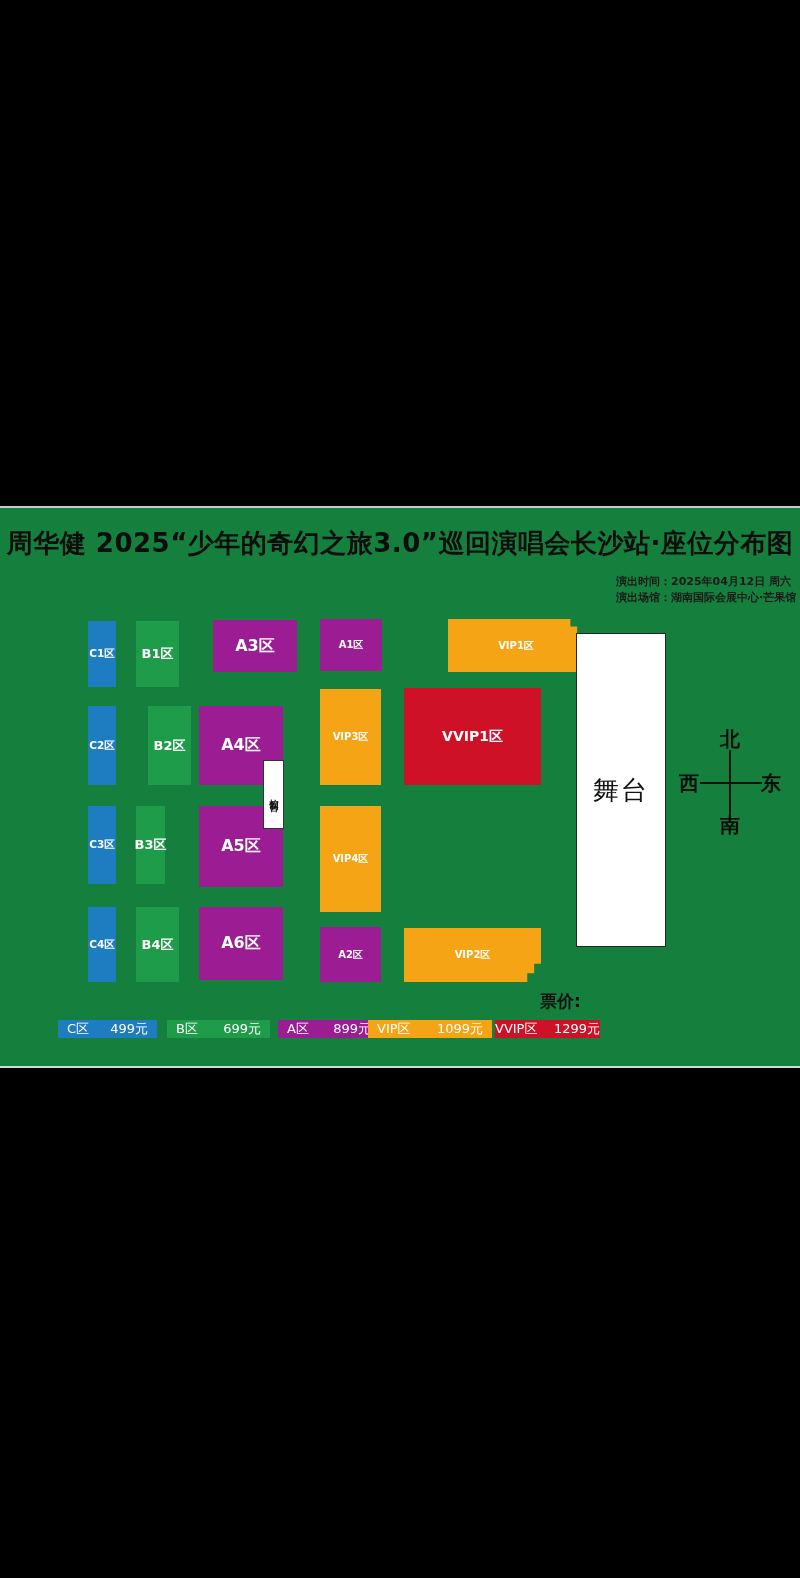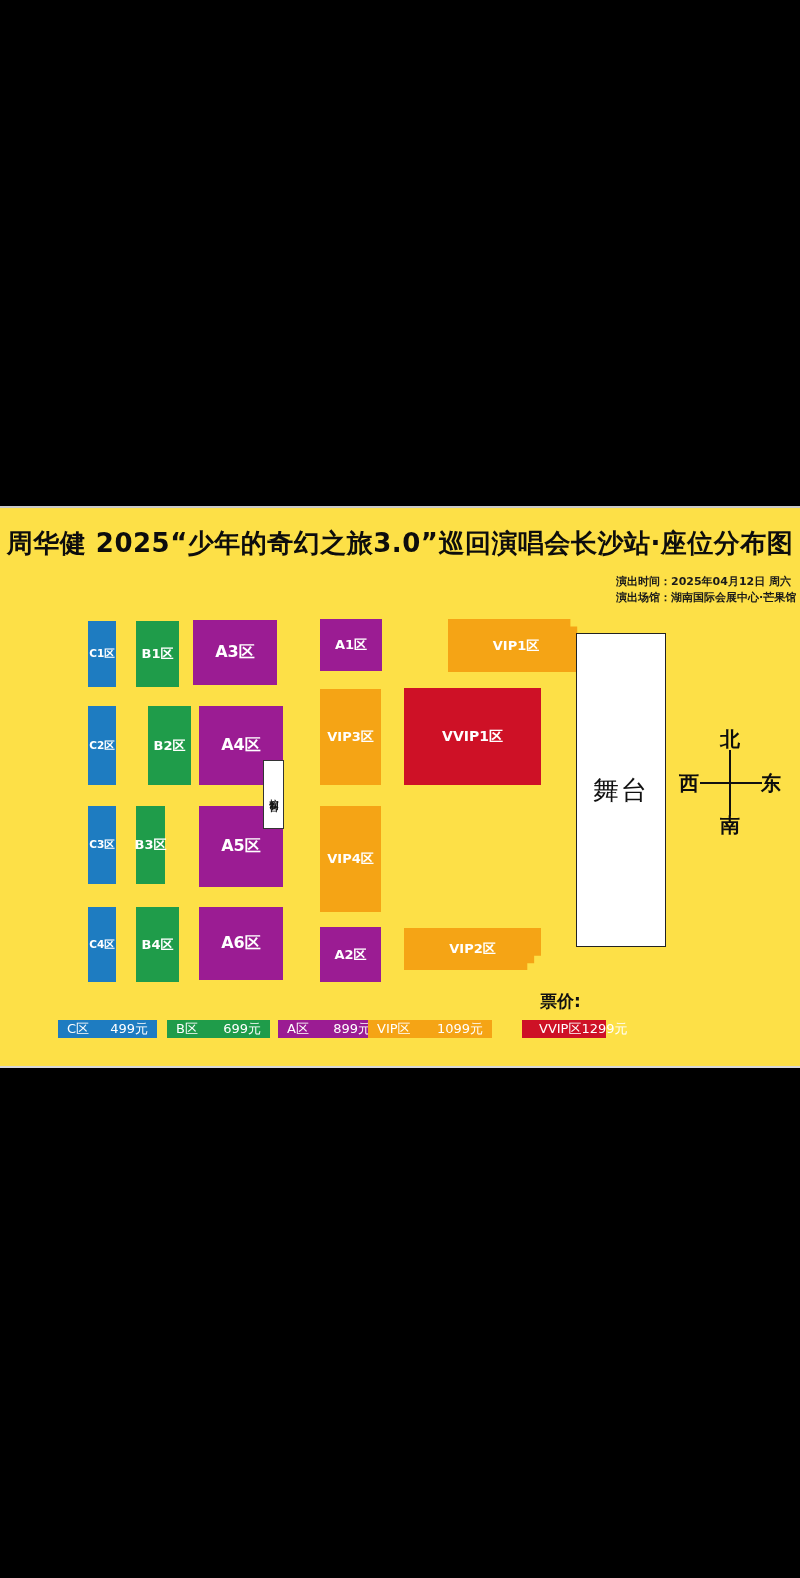--- a/index.html
+++ b/index.html
@@ -5,21 +5,21 @@
   html,body{margin:0;padding:0;}
   body{
     width:800px;height:1578px;
     background:#000;
     position:relative;
     font-family:"DejaVu Sans","Liberation Sans",sans-serif;
     overflow:hidden;
   }
   .panel{
     position:absolute;left:0;top:506px;width:800px;height:562px;
-    background:#fde047;
+    background:#15803d;
     border-top:2px solid #c9c9c9;border-bottom:2px solid #d7d7d7;
     box-sizing:border-box;
   }
   .title{
     position:absolute;left:0;top:18px;width:800px;
     text-align:center;
     font-size:26px;font-weight:bold;color:#0d0d0d;
     letter-spacing:0.5px;white-space:nowrap;
   }
   .info{
@@ -32,21 +32,21 @@
     display:flex;align-items:center;justify-content:center;
     color:#fff;font-weight:bold;white-space:nowrap;
     box-sizing:border-box;
   }
   .tier-c{background:#1E7CC1;font-size:10.5px;}
   .tier-b{background:#1F9C4A;font-size:13px;}
   .tier-a{background:#9B1C93;}
   .tier-vip{background:#F5A415;}
   .tier-vvip{background:#CE1126;}
   .fs-big{font-size:16px;}
-  .fs-mid{font-size:13px;}
+  .fs-mid{font-size:10px;}
   .fs-vvip{font-size:14px;}
   .notch-tr{clip-path:polygon(0 0,90% 0,90% 14%,95% 14%,95% 30%,100% 30%,100% 100%,0 100%);margin-left:44px;}
   .notch-br{clip-path:polygon(0 0,100% 0,100% 66%,95% 66%,95% 84%,90% 84%,90% 100%,0 100%);}
   .stage{
     position:absolute;left:576px;top:125px;width:90px;height:314px;
     background:#fff;border:1.5px solid #222;box-sizing:border-box;
     display:flex;align-items:center;justify-content:center;
     font-family:"DejaVu Serif","Liberation Serif",serif;
     font-size:26px;color:#111;letter-spacing:2px;
   }
@@ -89,35 +89,35 @@
   <div class="sec tier-c" style="left:88px;top:113px;width:28px;height:66px">C1区</div>
   <div class="sec tier-c" style="left:88px;top:198px;width:28px;height:79px">C2区</div>
   <div class="sec tier-c" style="left:88px;top:298px;width:28px;height:78px">C3区</div>
   <div class="sec tier-c" style="left:88px;top:399px;width:28px;height:75px">C4区</div>
 
   <div class="sec tier-b" style="left:136px;top:113px;width:43px;height:66px">B1区</div>
   <div class="sec tier-b" style="left:148px;top:198px;width:43px;height:79px">B2区</div>
   <div class="sec tier-b" style="left:136px;top:298px;width:29px;height:78px">B3区</div>
   <div class="sec tier-b" style="left:136px;top:399px;width:43px;height:75px">B4区</div>
 
-  <div class="sec tier-a fs-big" style="left:193px;top:112px;width:84px;height:65px">A3区</div>
+  <div class="sec tier-a fs-big" style="left:213px;top:112px;width:84px;height:52px">A3区</div>
   <div class="sec tier-a fs-big" style="left:199px;top:198px;width:84px;height:79px">A4区</div>
   <div class="sec tier-a fs-big" style="left:199px;top:298px;width:84px;height:81px">A5区</div>
   <div class="sec tier-a fs-big" style="left:199px;top:399px;width:84px;height:73px">A6区</div>
 
   <div class="control">控制台</div>
 
   <div class="sec tier-a fs-mid" style="left:320px;top:111px;width:62px;height:52px">A1区</div>
   <div class="sec tier-vip fs-mid" style="left:320px;top:181px;width:61px;height:96px">VIP3区</div>
   <div class="sec tier-vip fs-mid" style="left:320px;top:298px;width:61px;height:106px">VIP4区</div>
   <div class="sec tier-a fs-mid" style="left:320px;top:419px;width:61px;height:55px">A2区</div>
 
   <div class="sec tier-vip fs-mid notch-tr" style="left:404px;top:111px;width:136px;height:53px">VIP1区</div>
   <div class="sec tier-vvip fs-vvip" style="left:404px;top:180px;width:137px;height:97px">VVIP1区</div>
-  <div class="sec tier-vip fs-mid notch-br" style="left:404px;top:420px;width:137px;height:42px">VIP2区</div>
+  <div class="sec tier-vip fs-mid notch-br" style="left:404px;top:420px;width:137px;height:54px">VIP2区</div>
 
   <div class="stage">舞台</div>
 
   <div class="compass">
     <div class="dir" style="left:60px;top:6px">北</div>
     <div class="dir" style="left:19px;top:50px">西</div>
     <div class="dir" style="left:101px;top:50px">东</div>
     <div class="dir" style="left:60px;top:92px">南</div>
     <div class="line" style="left:59px;top:30px;width:2px;height:66px"></div>
     <div class="line" style="left:30px;top:62px;width:62px;height:2px"></div>
@@ -134,18 +134,18 @@
     <span>699元</span>
   </div>
   <div class="legend-item" style="left:278px;width:102px;background:#9B1C93">
     <span>A区</span>
     <span>899元</span>
   </div>
   <div class="legend-item" style="left:368px;width:124px;background:#F5A415">
     <span>VIP区</span>
     <span>1099元</span>
   </div>
-  <div class="legend-item" style="left:522px;width:84px;background:#CE1126;padding:0 17px">
+  <div class="legend-item" style="left:495px;width:105px;background:#CE1126;padding:0 0">
     <span>VVIP区</span>
     <span>1299元</span>
   </div>
 
 </div>
 
 </body></html>

